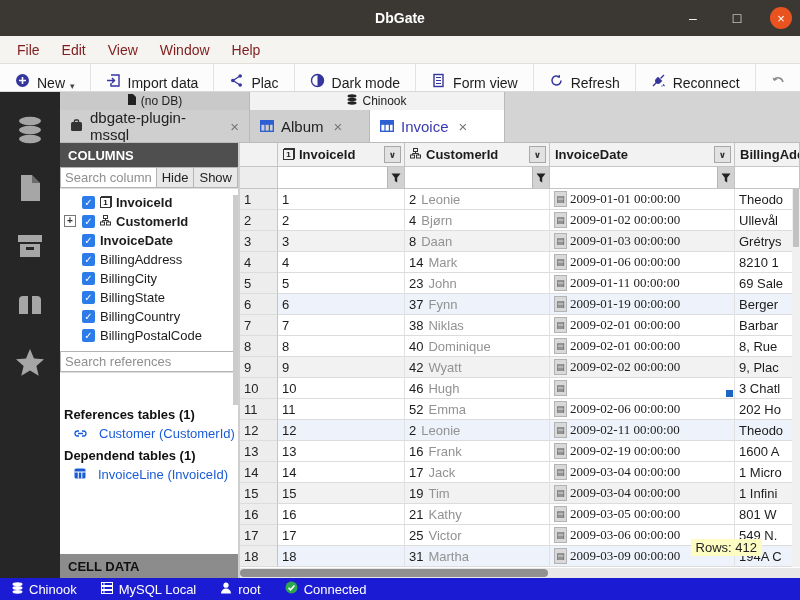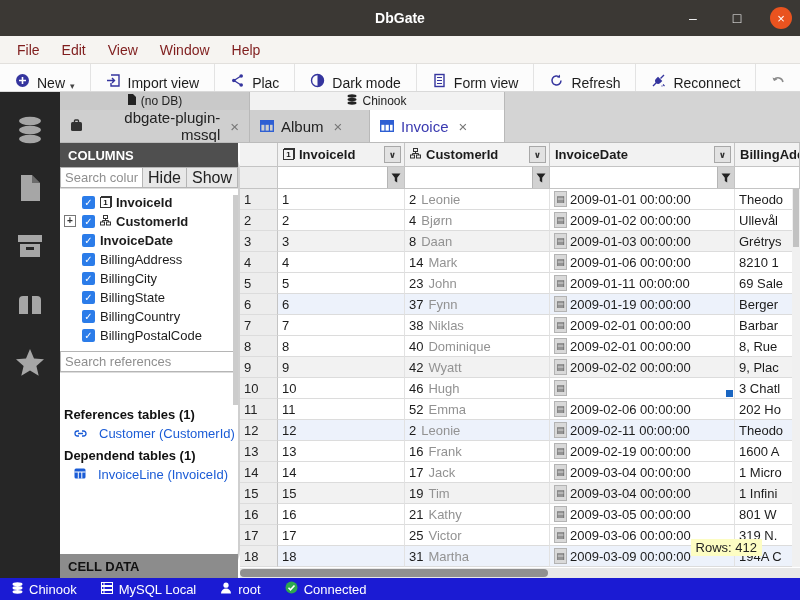--- a/index.html
+++ b/index.html
@@ -30,40 +30,40 @@
   .rail-btn { width:60px; height:58px; display:flex; align-items:center; justify-content:center; }
 
   .workspace { flex:1; display:flex; flex-direction:column; min-width:0; }
 
   
   .tabgroups { height:18px; display:flex; flex:none; font-size:12px; }
   .tabgroup { display:flex; align-items:center; justify-content:center; gap:5px; border-right:1px solid #b9b9b9; color:#222; }
   .tg-nodb { width:190px; background:#c9c9c9; }
   .tg-chinook { width:255px; background:#f2f2f2; }
   .tg-fill { flex:1; background:#d4d4d4; }
-  .tabs { height:32px; display:flex; flex:none;text-align:right; }
+  .tabs { height:32px; display:flex; flex:none; }
   .tab { display:flex; align-items:center; gap:7px; padding:0 10px; font-size:15px; background:#cfcfcf; border-right:1px solid #b9b9b9; color:#222; }
   .tab.active { background:#fff; color:#3a3ab0; }
   .tab .close { color:#777; font-size:15px; margin-left:3px; }
   .tab-mssql { width:190px; }
   .tab-album { width:120px; }
   .tab-invoice { width:135px; }
   .tabs-fill { flex:1; background:#d4d4d4; }
 
   
   .content { flex:1; display:flex; min-height:0; border-top:1px solid #bbb; }
 
   
-  .leftpanel { width:180px; flex:none; background:#fff; border-right:2px solid #cfcfcf; display:flex; flex-direction:column; position:relative;border-radius:28px; }
+  .leftpanel { width:180px; flex:none; background:#fff; border-right:2px solid #cfcfcf; display:flex; flex-direction:column; position:relative; }
   .panel-header { height:24px; background:#4f4f4f; color:#fff; font-weight:bold; font-size:13px; display:flex; align-items:center; padding-left:8px; flex:none; }
   .panel-header.dim { background:#8c8c8c; color:#111; }
   .search-row { display:flex; height:22px; flex:none; border-bottom:1px solid #ddd; }
   .search-input { flex:1; min-width:0; border:1px solid #b5b5b5; font-size:13px; padding:0 4px; color:#333; font-family:inherit; }
   .search-input::placeholder { color:#8f8f8f; }
-  .mini-btn { background:#e8e8e8; border:1px solid #b5b5b5; border-left:none; font-size:16px; padding:0 5px; color:#222; }
+  .mini-btn { background:#e8e8e8; border:1px solid #b5b5b5; border-left:none; font-size:13px; padding:0 5px; color:#222; }
   .col-list { padding:4px 0 6px 0; }
   .col-item { height:19px; display:flex; align-items:center; gap:5px; padding-left:22px; position:relative; font-size:13px; }
   .col-item.bold { font-weight:bold; }
   .expander { position:absolute; left:4px; top:3px; width:12px; height:12px; border:1px solid #777; font-size:10px; line-height:10px; text-align:center; color:#333; background:#fff; }
   .checkbox { width:13px; height:13px; background:#2b7ce9; border-radius:2px; color:#fff; font-size:10px; line-height:13px; text-align:center; flex:none; }
   .pk-icon { width:11px; height:11px; border:1px solid #333; box-shadow:1px -1px 0 #333; font-size:8px; line-height:10px; text-align:center; color:#111; flex:none; }
   .ref-section { font-size:13px;margin-top:29px; }
   .ref-head { font-weight:bold; padding:5px 0 2px 4px; color:#111; }
   .ref-link { display:flex; align-items:center; gap:12px; padding:2px 0 2px 14px; color:#1b5cd6; font-size:13px; }
   .panel-spacer { flex:1; }
@@ -86,21 +86,21 @@
   .filter-input { flex:1; min-width:0; border:none; outline:none; font-family:inherit; }
   .funnel-btn { width:17px; flex:none; background:#d2d2d2; border-left:1px solid #b5b5b5; display:flex; align-items:center; justify-content:center; }
   .g-rows { flex:none; }
   .data-row { display:flex; height:21px; }
   .data-row > div { border-right:1px solid #e2e2e2; border-bottom:1px solid #dcdcdc; display:flex; align-items:center; padding-left:4px; font-size:13px; overflow:hidden; white-space:nowrap; }
   .data-row > .c-num { background:#ededed; border-right:1px solid #c4c4c4; color:#222; }
   .data-row:nth-child(6n+3) > div:not(.c-num) { background:#f2f2f2; }
   .data-row:nth-child(6n)   > div:not(.c-num) { background:#edf2fb; }
   .cust-name { color:#929292; margin-left:5px; }
   .date-icon { width:13px; height:16px; background:#d9d9d9; border:1px solid #b3b3b3; color:#555; font-size:9px; line-height:14px; text-align:center; flex:none; }
-  .date-text { flex:1; padding-left:3px; align-self:stretch; display:flex; align-items:center; }
+  .date-text { flex:1; padding-left:3px; align-self:stretch; display:flex; align-items:center;font-family:Liberation Serif, serif; }
   .c-date.selected { position:relative; }
   .c-date.selected .date-text { background:#4090e4; color:#fff; }
   .c-date.selected::after { content:''; position:absolute; right:1px; bottom:1px; width:7px; height:7px; background:#1a66c2; }
   .hscroll { height:10px; background:#e8e8e8; margin-top:1px; position:relative; flex:none; }
   .hscroll .thumb { position:absolute; left:0; top:1px; height:8px; width:55%; background:#909090; border-radius:4px; }
   .vscroll { position:absolute; top:46px; right:0; bottom:11px; width:8px; background:#f0f0f0; }
   .vscroll .thumb { position:absolute; top:0; left:1px; width:6px; height:58px; background:#c2c2c2; }
   .rows-badge { position:absolute; right:38px; bottom:22px; background:#fdfdc3; color:#222; font-size:13px; padding:1px 5px; }
 
   
@@ -136,21 +136,21 @@
             <path d="M7.5 4v7M4 7.5h7" stroke="#fff" stroke-width="1.6"></path>
           </svg></span>
       <span>New</span>
       <span class="tb-caret">▾</span>
     </div>
     <div class="tb-btn">
       <span><svg width="15" height="15" viewBox="0 0 15 15">
             <path d="M5 2h8v11H5v-3" fill="none" stroke="#35359e" stroke-width="1.4"></path>
             <path d="M1 7.5h7M6 5l2.5 2.5L6 10" fill="none" stroke="#35359e" stroke-width="1.4"></path>
           </svg></span>
-      <span>Import view</span>
+      <span>Import data</span>
     </div>
     <div class="tb-btn">
       <span><svg width="15" height="15" viewBox="0 0 15 15">
             <path d="M11 3L4 7.5L11 12" fill="none" stroke="#35359e" stroke-width="1.3"></path>
             <circle cx="11.2" cy="3" r="1.8" fill="#35359e"></circle>
             <circle cx="3.8" cy="7.5" r="1.8" fill="#35359e"></circle>
             <circle cx="11.2" cy="12" r="1.8" fill="#35359e"></circle>
           </svg></span>
       <span>Plac</span>
     </div>
@@ -627,21 +627,21 @@
               <div class="c-num">17</div>
               <div class="c-id">17</div>
               <div class="c-cust">
                 <span>25</span>
                 <span class="cust-name">Victor</span>
               </div>
               <div class="c-date">
                 <span class="date-icon">▤</span>
                 <span class="date-text">2009-03-06 00:00:00</span>
               </div>
-              <div class="c-bill">319 N.</div>
+              <div class="c-bill">549 N.</div>
             </div>
               <div class="data-row">
               <div class="c-num">18</div>
               <div class="c-id">18</div>
               <div class="c-cust">
                 <span>31</span>
                 <span class="cust-name">Martha</span>
               </div>
               <div class="c-date">
                 <span class="date-icon">▤</span>

